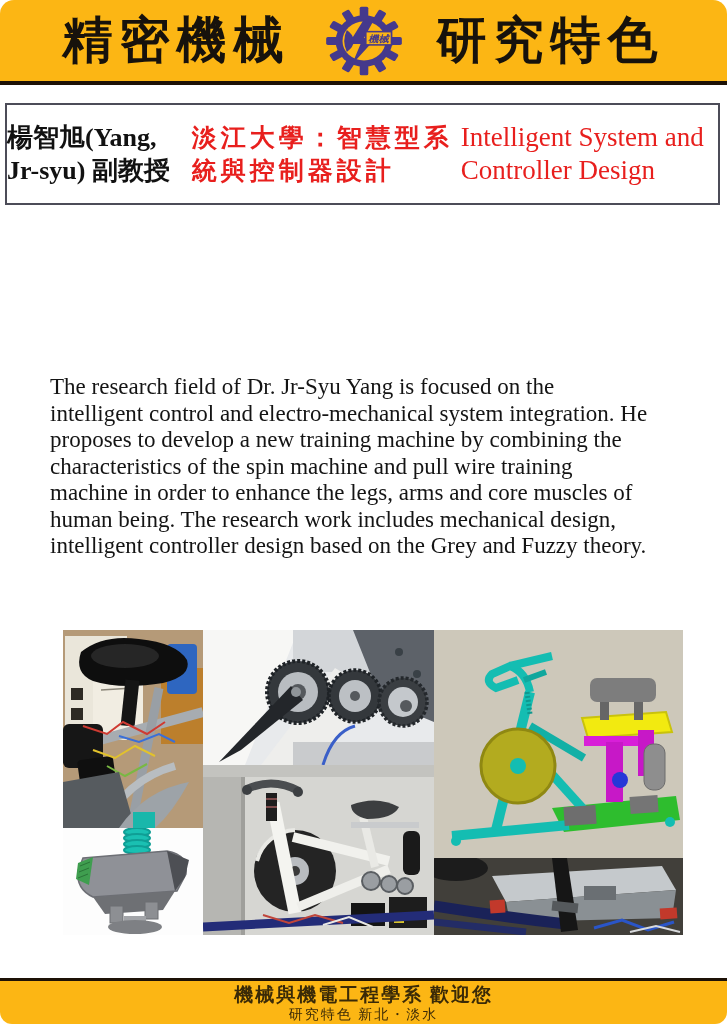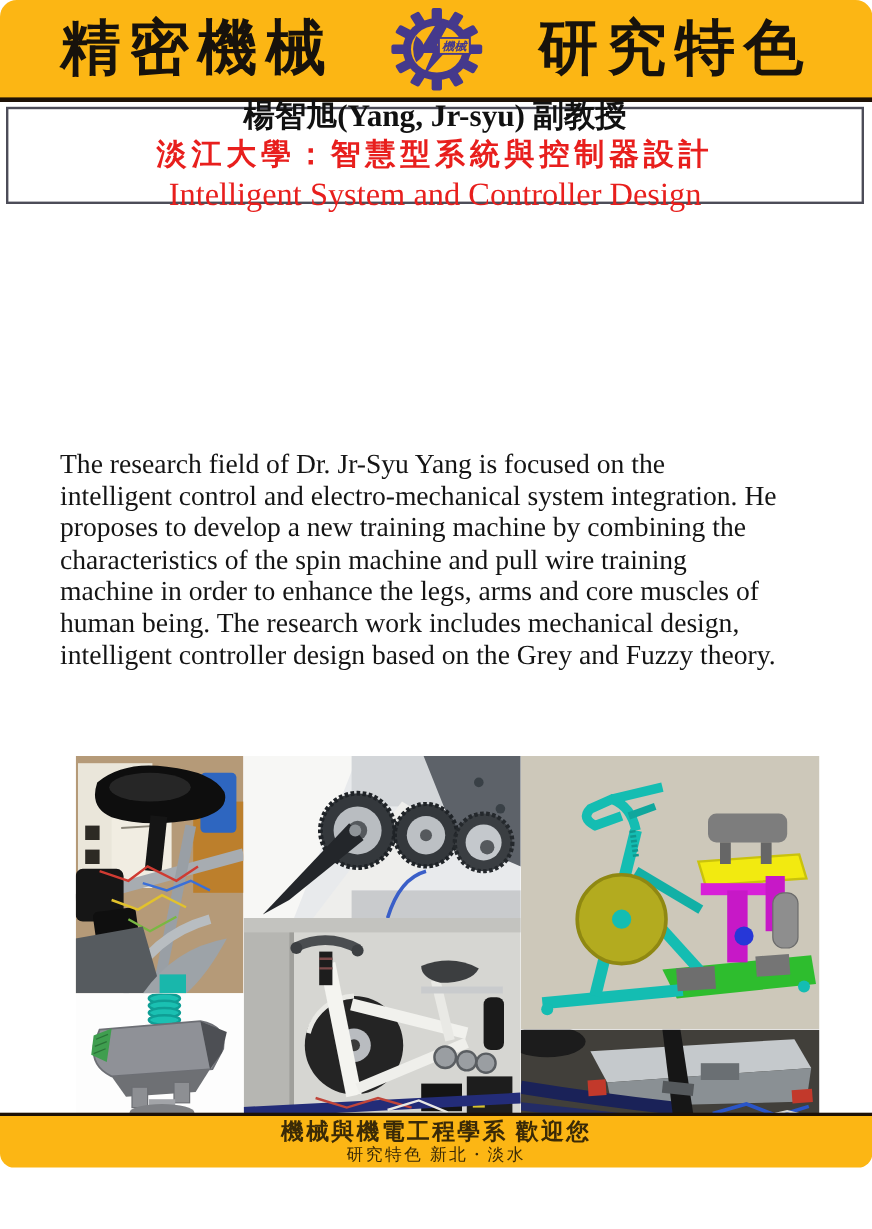--- a/index.html
+++ b/index.html
@@ -1,48 +1,48 @@
 <!DOCTYPE html>
 <html><head>
 <meta charset="utf-8">
 <style>
   html,body{margin:0;padding:0;background:#ffffff;}
   .page{position:relative;width:727px;height:1024px;background:#ffffff;overflow:hidden;
         font-family:"Liberation Serif","DejaVu Serif",serif;}
   
   .header-band{position:absolute;left:0;top:0;width:727px;height:85px;background:#fcb614;
                border-radius:14px 14px 0 0;border-bottom:4px solid #1d1106;box-sizing:border-box;
-               display:flex;align-items:center;justify-content:center;gap:42px;}
+               display:flex;align-items:center;justify-content:center;gap:30px;}
   .header-title{font-size:50px;font-weight:bold;color:#17120c;letter-spacing:7px;
                 font-family:"DejaVu Serif","Liberation Serif",serif;white-space:nowrap;}
   .logo-wrap{width:86px;height:78px;display:flex;align-items:flex-end;justify-content:center;font-style:italic;}
   
-  .title-box{position:absolute;left:5px;top:89px;width:715px;height:81px;box-sizing:border-box;
-             border:2px solid #4c4c58;background:#ffffff;display:flex;flex-direction:column;
+  .title-box{position:absolute;left:5px;top:103px;width:715px;height:102px;box-sizing:border-box;
+             border:2px solid #4c4c58;background:#ffffff;display:flex;flex-direction:row;
              align-items:center;justify-content:center;}
   .title-name{font-size:26px;font-weight:bold;color:#111111;line-height:33px;}
   .title-zh{font-size:25px;font-weight:bold;color:#e81f1d;letter-spacing:4px;line-height:33px;}
   .title-en{font-size:27px;font-weight:normal;color:#e81f1d;line-height:33px;}
   
   .zh-para{position:absolute;left:50px;top:224px;width:640px;font-size:24px;line-height:27px;
            letter-spacing:1.5px;color:#141414;text-align:justify;text-indent:2.2em;}
   .en-para{position:absolute;left:50px;top:374px;width:602px;font-size:23px;line-height:26.5px;
            color:#141414;text-align:left;}
   
   .gallery{position:absolute;left:63px;top:630px;width:620px;height:305px;}
   .tile{position:absolute;overflow:hidden;}
   .tile svg{display:block;width:100%;height:100%;}
   .t-seat{left:0;top:0;width:140px;height:198px;}
   .t-cadsaddle{left:0;top:198px;width:140px;height:107px;background:#ffffff;}
   .t-gears{left:140px;top:0;width:231px;height:135px;}
   .t-bike{left:140px;top:135px;width:231px;height:170px;}
   .t-cadbike{left:371px;top:0;width:249px;height:228px;}
   .t-rig{left:371px;top:228px;width:249px;height:77px;}
   
-  .footer-band{position:absolute;left:0;top:927px;width:727px;height:46px;background:#fcb614;
+  .footer-band{position:absolute;left:0;top:978px;width:727px;height:46px;background:#fcb614;
                border-top:3px solid #1d1106;border-radius:0 0 12px 12px;box-sizing:border-box;
                display:flex;flex-direction:column;align-items:center;justify-content:center;}
   .footer-line1{font-size:19px;font-weight:bold;color:#3a2a07;line-height:23px;letter-spacing:2px;}
   .footer-line2{font-size:14px;color:#3a2a07;line-height:17px;letter-spacing:2px;}
 </style>
 </head>
 <body>
 
 <div class="page">
 

